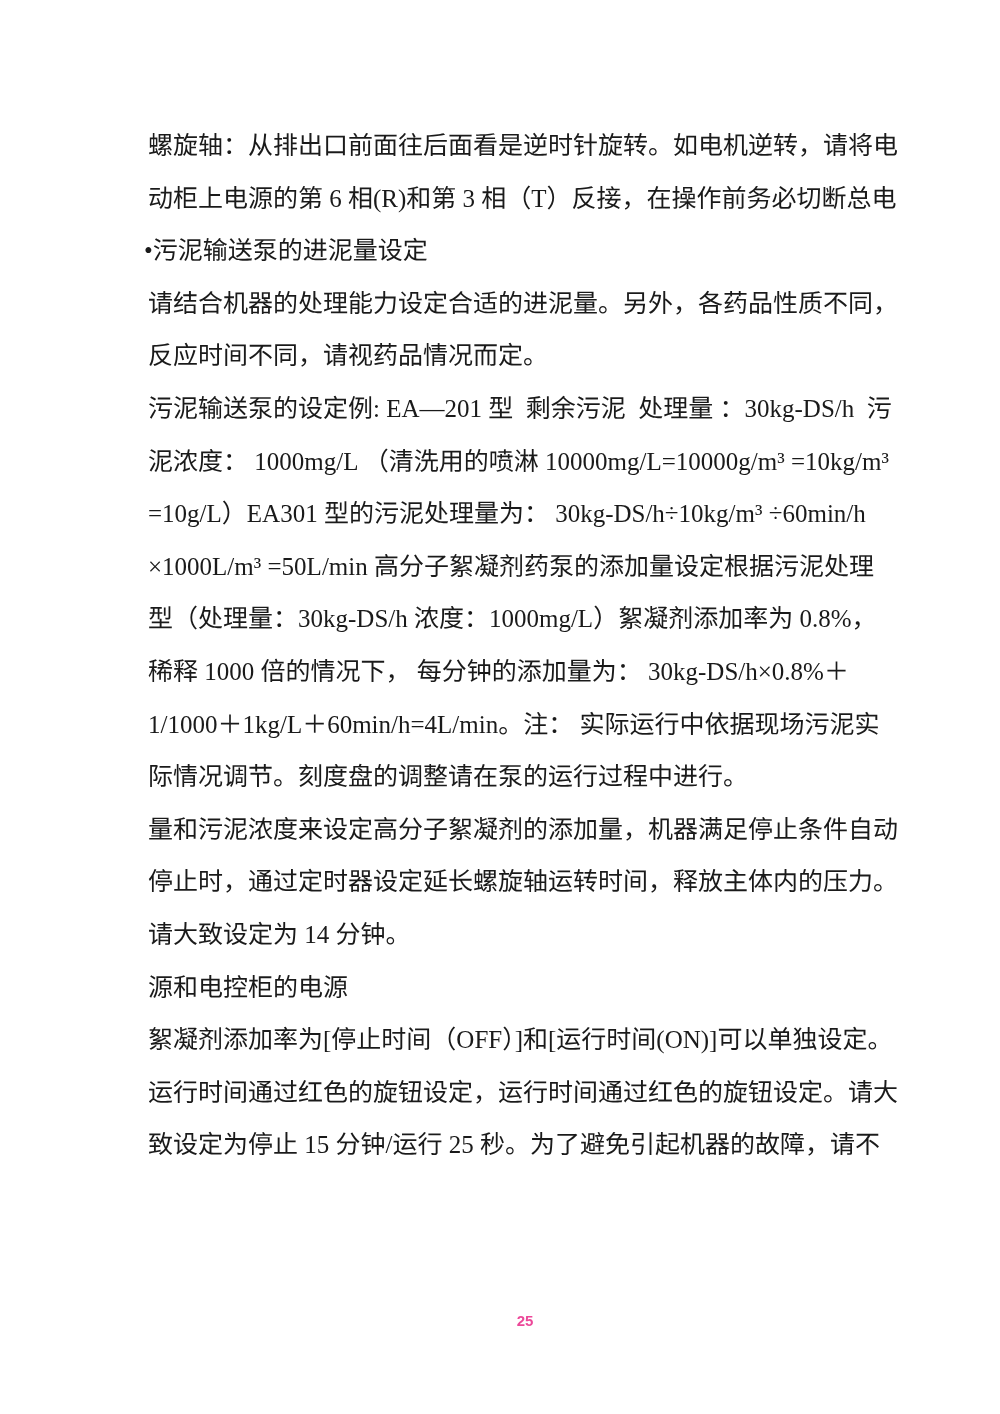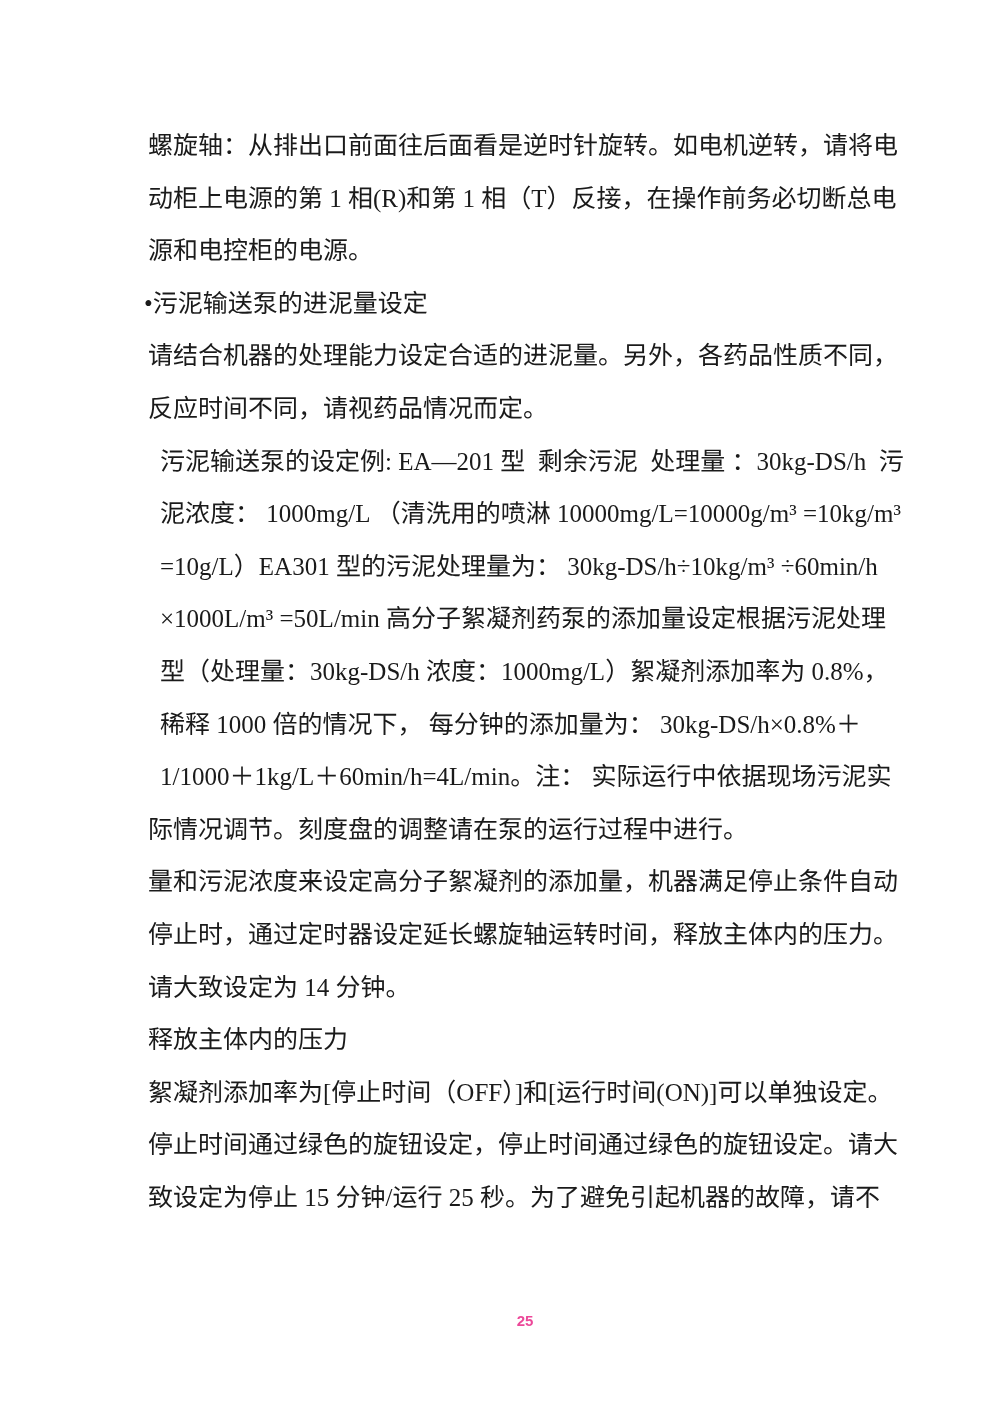--- a/index.html
+++ b/index.html
@@ -41,21 +41,20 @@
     line-height: 52.6px;
     font-size: 25px;
     white-space: pre;
     letter-spacing: 0;
     color: #1a1a1a;
   }
 
   
   .line.tech {
     font-family: "Liberation Serif", "DejaVu Serif", serif;
-    margin-left: 12px;
   }
 
   .bullet-line {
     margin-left: -4px;
   }
 
   .page-number {
     position: absolute;
     left: 0;
     top: 1312px;
@@ -69,38 +68,37 @@
   }
 </style>
 </head>
 <body>
 
 <div class="page">
 
   <div class="text-column">
 
     <div class="line">螺旋轴：从排出口前面往后面看是逆时针旋转。如电机逆转，请将电</div>
-    <div class="line">动柜上电源的第 1 相(R)和第 1 相（T）反接，在操作前务必切断总电</div>
-    <div class="line">源和电控柜的电源。</div>
+    <div class="line">动柜上电源的第 6 相(R)和第 3 相（T）反接，在操作前务必切断总电</div>
     <div class="line bullet-line">•污泥输送泵的进泥量设定</div>
     <div class="line">请结合机器的处理能力设定合适的进泥量。另外，各药品性质不同，</div>
     <div class="line">反应时间不同，请视药品情况而定。</div>
     <div class="line tech">污泥输送泵的设定例: EA—201 型  剩余污泥  处理量 ：30kg-DS/h  污</div>
     <div class="line tech">泥浓度： 1000mg/L （清洗用的喷淋 10000mg/L=10000g/m³ =10kg/m³</div>
     <div class="line tech">=10g/L）EA301 型的污泥处理量为： 30kg-DS/h÷10kg/m³ ÷60min/h</div>
     <div class="line tech">×1000L/m³ =50L/min 高分子絮凝剂药泵的添加量设定根据污泥处理</div>
     <div class="line tech">型（处理量：30kg-DS/h 浓度：1000mg/L）絮凝剂添加率为 0.8%，</div>
     <div class="line tech">稀释 1000 倍的情况下， 每分钟的添加量为： 30kg-DS/h×0.8%＋</div>
     <div class="line tech">1/1000＋1kg/L＋60min/h=4L/min。注： 实际运行中依据现场污泥实</div>
     <div class="line">际情况调节。刻度盘的调整请在泵的运行过程中进行。</div>
     <div class="line">量和污泥浓度来设定高分子絮凝剂的添加量，机器满足停止条件自动</div>
     <div class="line">停止时，通过定时器设定延长螺旋轴运转时间，释放主体内的压力。</div>
     <div class="line">请大致设定为 14 分钟。</div>
-    <div class="line">释放主体内的压力</div>
+    <div class="line">源和电控柜的电源</div>
     <div class="line">絮凝剂添加率为[停止时间（OFF）]和[运行时间(ON)]可以单独设定。</div>
-    <div class="line">停止时间通过绿色的旋钮设定，停止时间通过绿色的旋钮设定。请大</div>
+    <div class="line">运行时间通过红色的旋钮设定，运行时间通过红色的旋钮设定。请大</div>
     <div class="line">致设定为停止 15 分钟/运行 25 秒。为了避免引起机器的故障，请不</div>
 
   </div>
 
   <div class="page-number">25</div>
 
 </div>
 
 </body></html>

